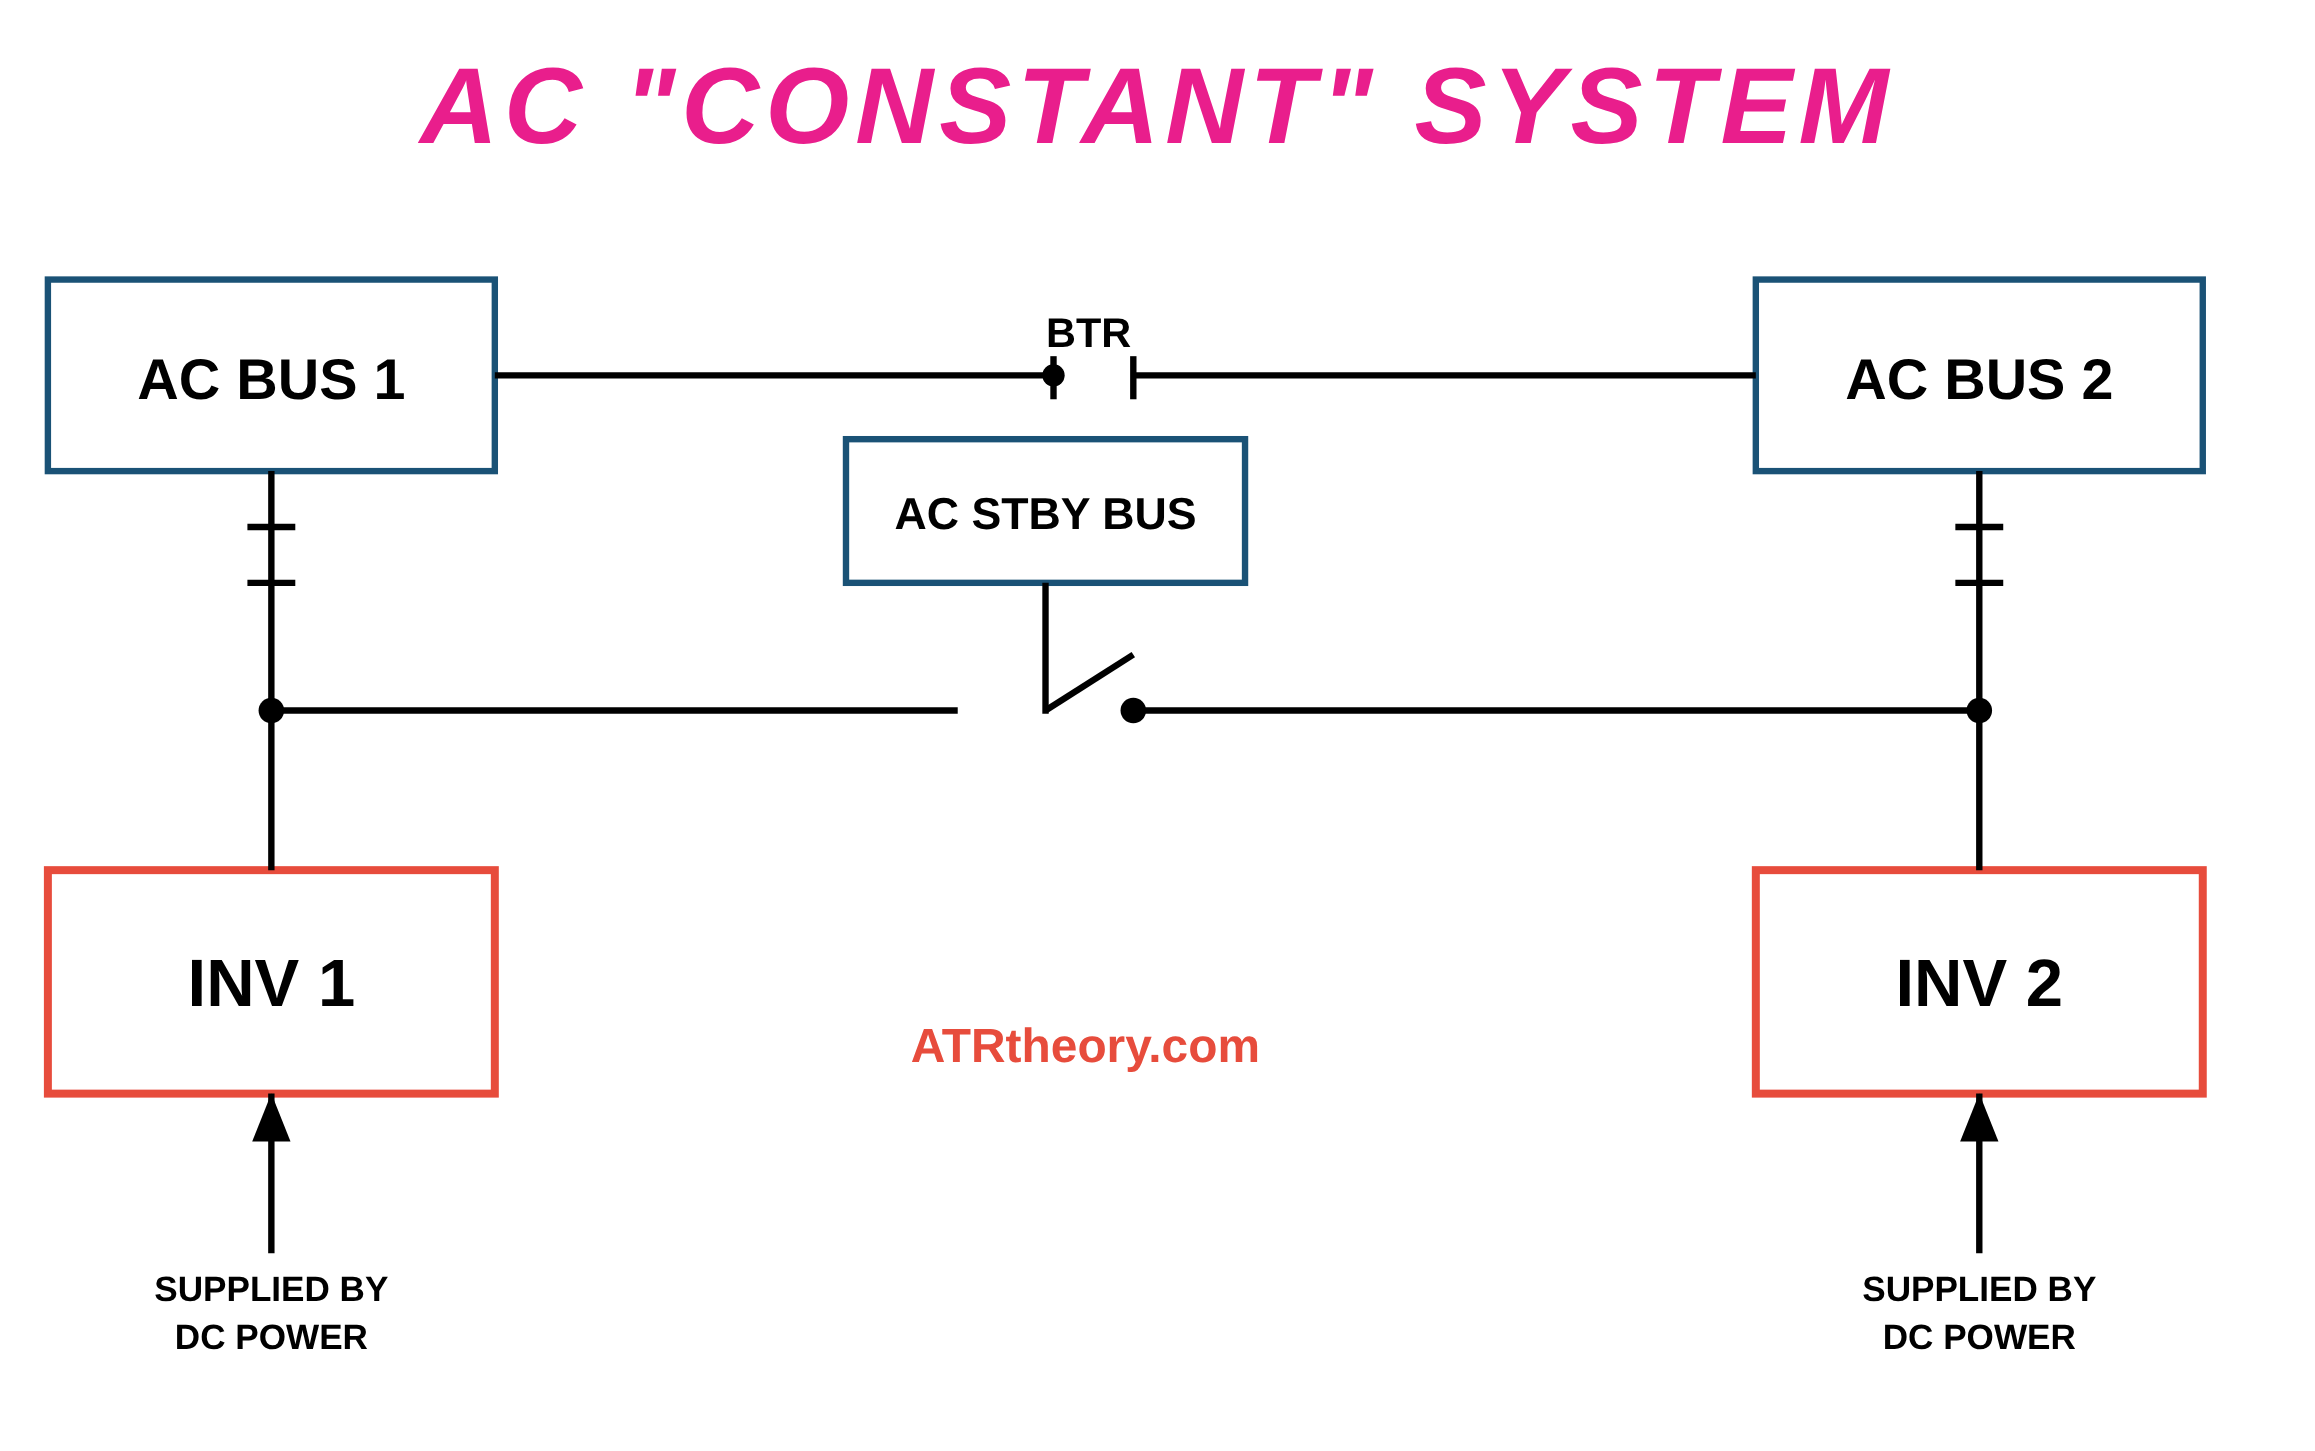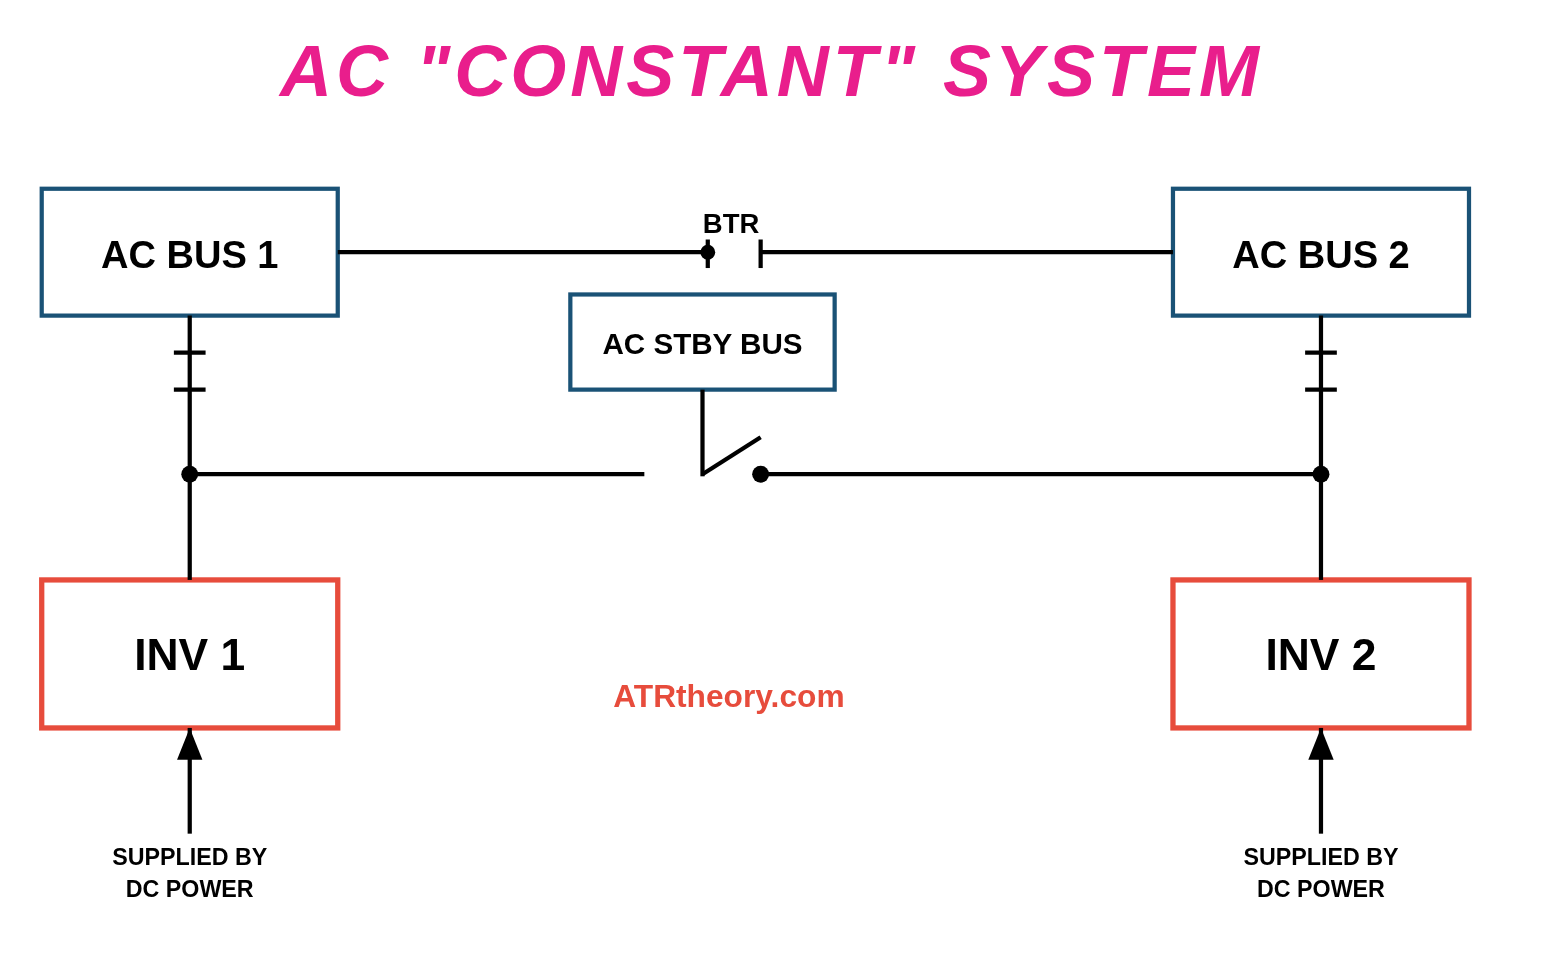--- a/index.html
+++ b/index.html
@@ -22,21 +22,20 @@
       letter-spacing: 4px;
       font-style: italic;
     }
 
     .diagram-container {
       position: absolute;
       top: 140px;
       left: 0;
       right: 0;
       bottom: 0;
-      margin-left: 10px;
     }
 
     svg {
       width: 100%;
       height: 100%;
     }
   </style>
 </head>
 <body>
 

